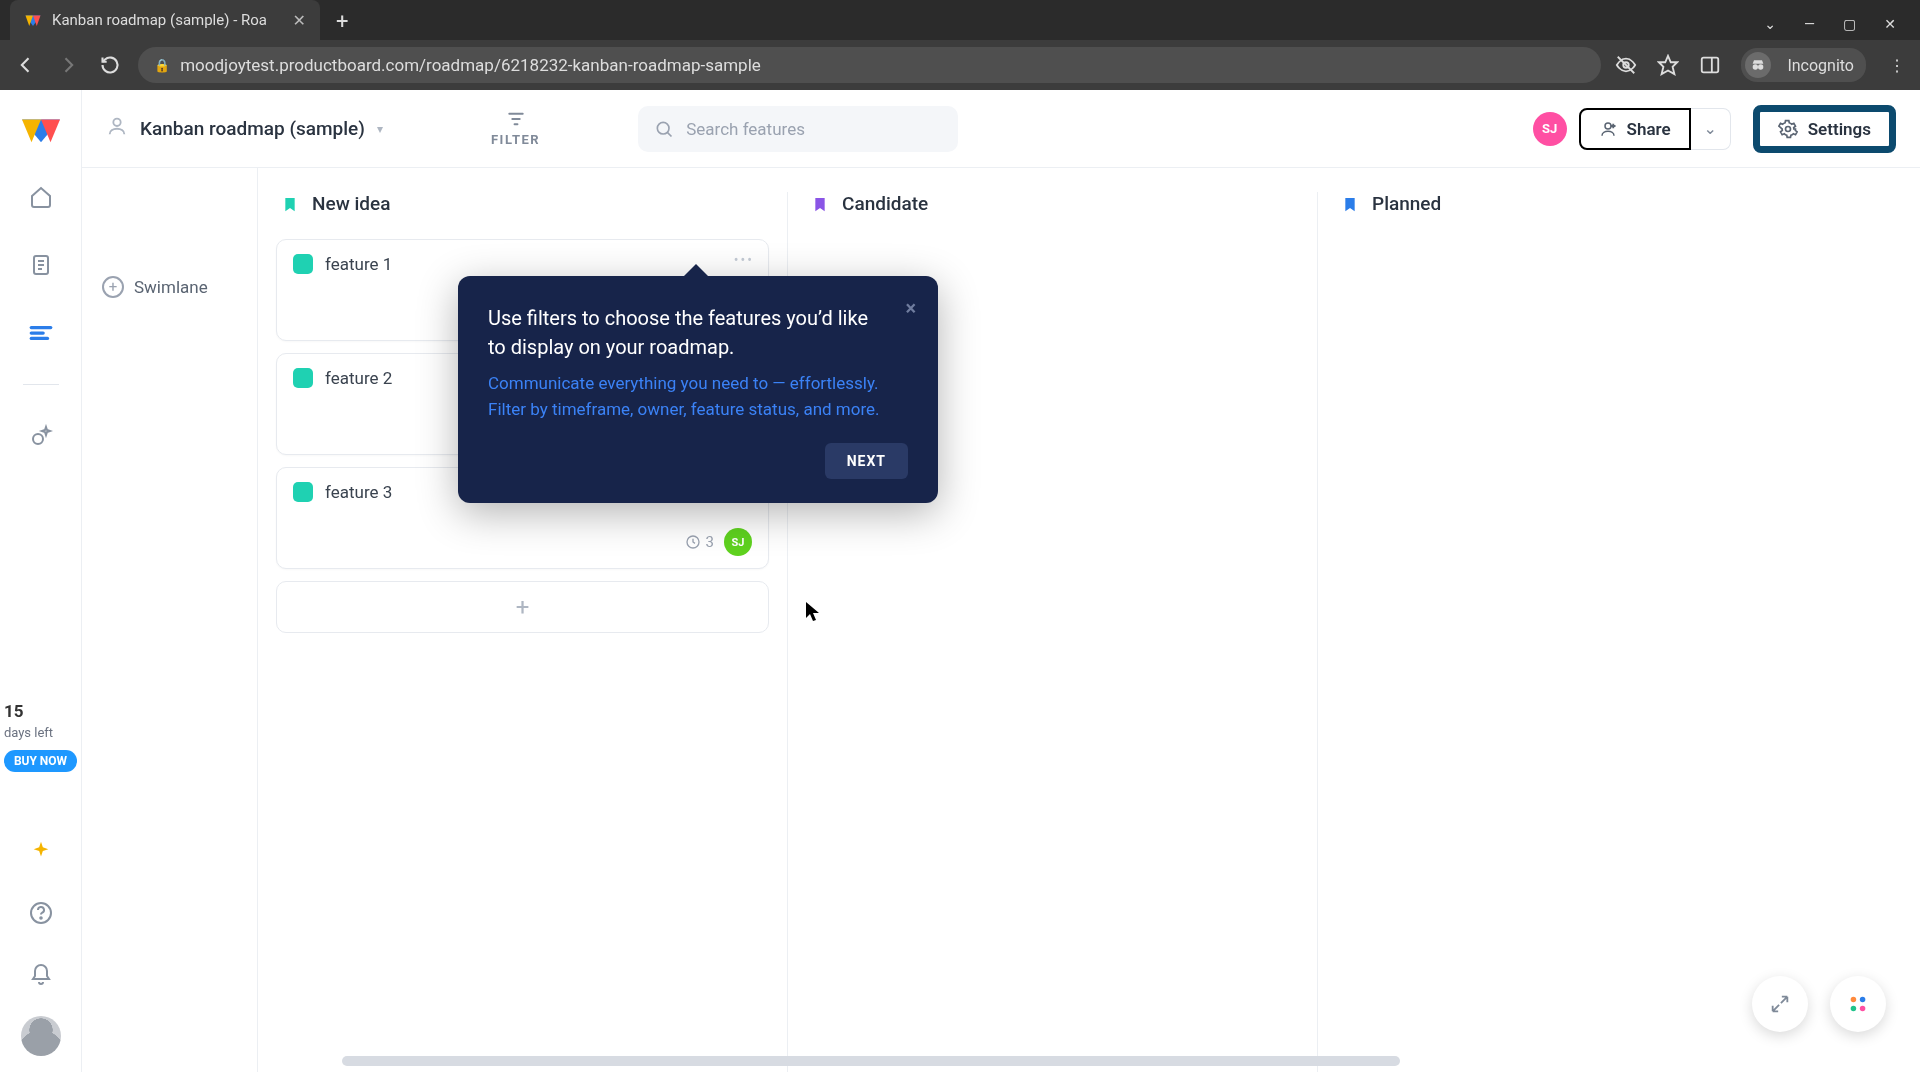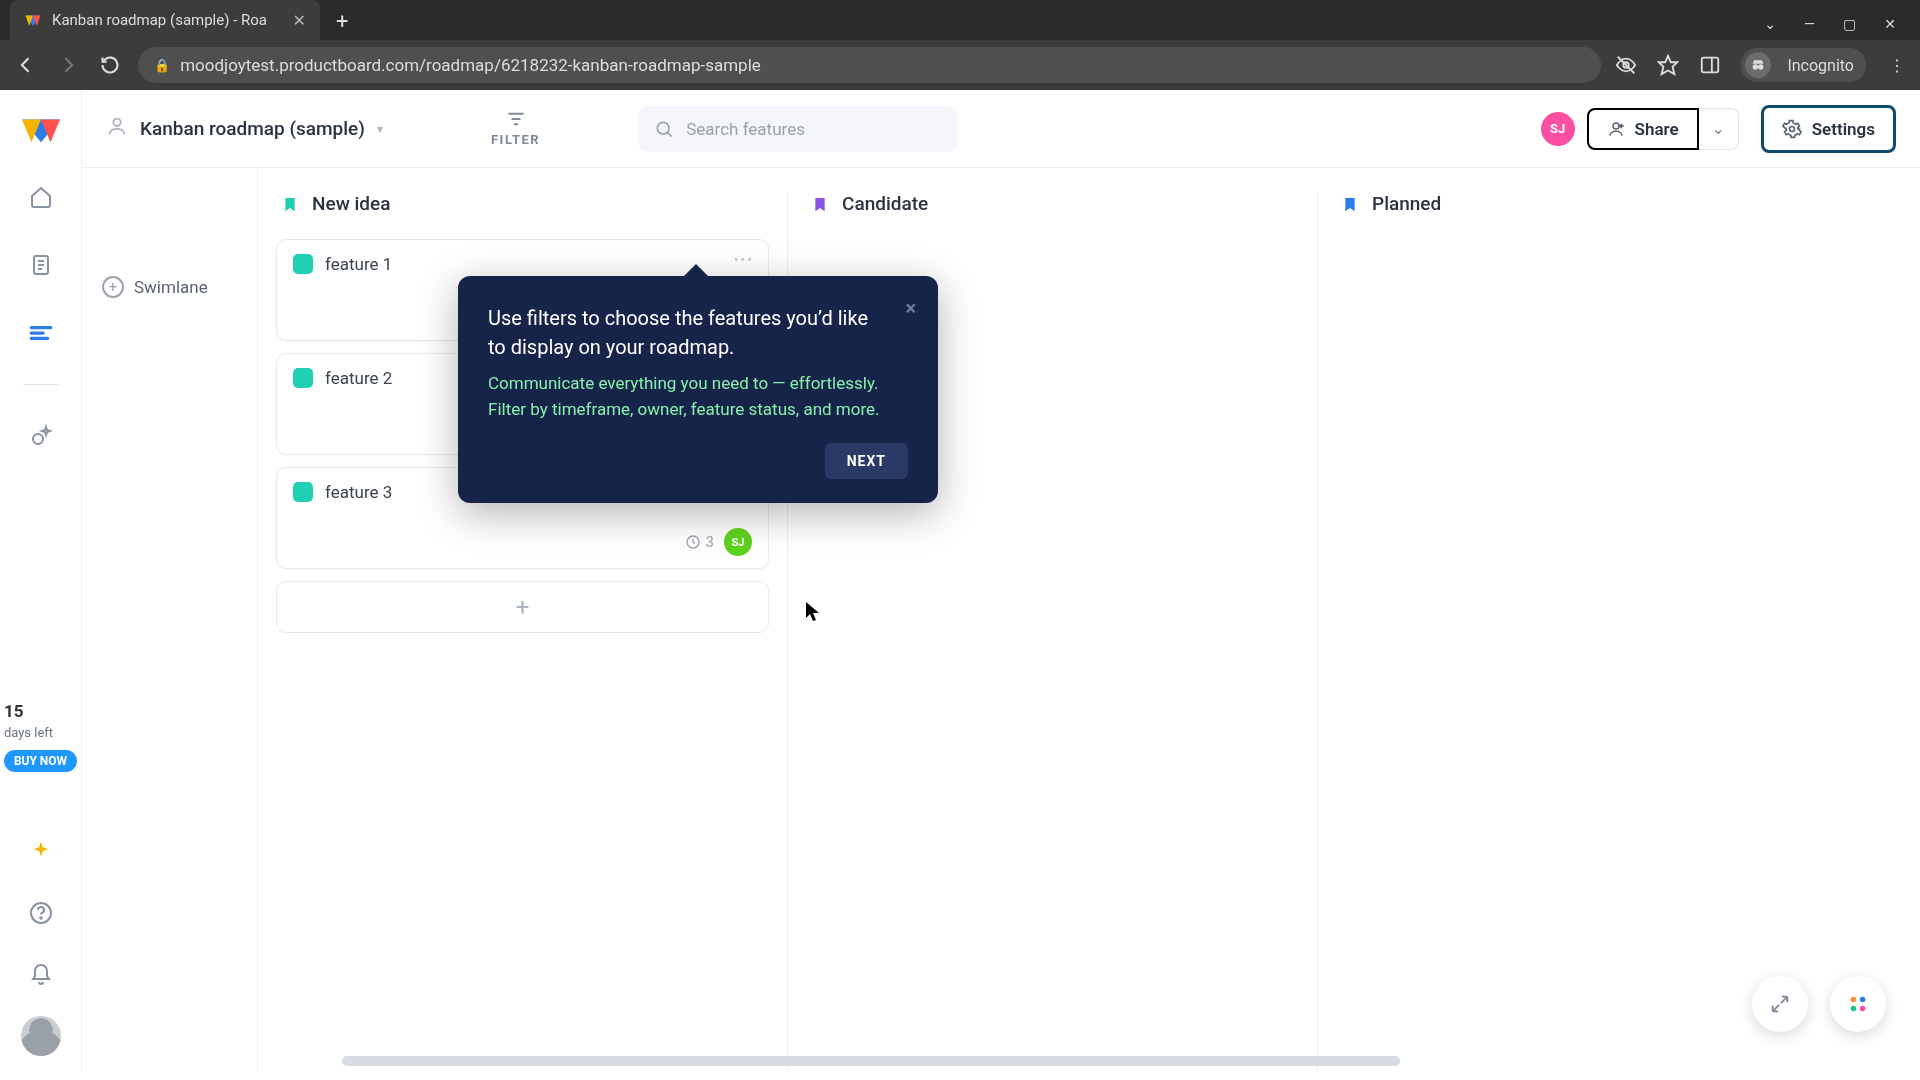--- a/index.html
+++ b/index.html
@@ -52,21 +52,21 @@
   .filter-btn svg { stroke:#808a99; }
 
   .search-box { margin-left: 80px; flex:0 0 320px; height:46px; background:#f4f6f9; border-radius:10px; display:flex; align-items:center; padding:0 16px; gap:12px; color:#9aa2b0; }
   .search-box input { border:none; background:transparent; outline:none; font-size:17px; color:#333; flex:1; }
   .search-box input::placeholder { color:#9aa2b0; }
 
   .topbar-right { margin-left:auto; display:flex; align-items:center; gap:12px; }
   .user-chip { width:34px; height:34px; border-radius:50%; background:#ff4fa3; color:#fff; font-size:13px; font-weight:700; display:flex;align-items:center;justify-content:center; cursor:pointer;}
   .share-btn { height:42px; border:2px solid #000000; border-radius:8px 0 0 8px; display:flex; align-items:center; gap:10px; padding:0 18px; font-size:17px; color:#2a3340; font-weight:600; cursor:pointer;}
   .share-caret { height:42px; width:40px; border:1px solid #e2e6ec; border-left:none; border-radius:0 8px 8px 0; display:flex;align-items:center;justify-content:center; color:#7f8a99; cursor:pointer; }
-  .settings-btn { height:48px; border:3px solid #0c4a6e; border-radius:8px; display:flex; align-items:center; gap:10px; padding:0 18px; font-size:17px; color:#2a3340; font-weight:600; cursor:pointer; margin-left:10px;}
+  .settings-btn { height:48px; border:7px solid #0c4a6e; border-radius:8px; display:flex; align-items:center; gap:10px; padding:0 18px; font-size:17px; color:#2a3340; font-weight:600; cursor:pointer; margin-left:10px;}
 
   .board-wrap { flex:1; display:flex; min-height:0; position:relative; }
 
   .swimlane-col { width:176px; border-right:1px solid #eceff3; padding-top:108px; }
   .swimlane-add { display:flex; align-items:center; gap:10px; color:#5a6472; font-size:17px; padding-left:20px; cursor:pointer; }
   .swimlane-add .plus { width:22px;height:22px;border:2px solid #9aa2b0;border-radius:50%;display:flex;align-items:center;justify-content:center;color:#9aa2b0;font-size:15px;line-height:1;}
 
   .columns { flex:1; display:flex; overflow-x:auto; padding-top:24px; }
   .col { flex:0 0 530px; padding:0 18px; border-right:1px solid #eceff3; }
   .col:last-child { border-right:none; flex:0 0 560px; }
@@ -81,21 +81,21 @@
   .insights { display:flex; align-items:center; gap:5px; color:#9aa2b0; font-size:15px; }
   .assignee { width:28px;height:28px;border-radius:50%; background:#5fd21f; color:#fff; font-size:11px; font-weight:700; display:flex;align-items:center;justify-content:center;}
   .card-menu { position:absolute; top:12px; right:14px; color:#c3cad4; letter-spacing:2px; font-size:14px; cursor:pointer; }
 
   .add-card { height:52px; border:1px solid #e7eaef; border-radius:10px; display:flex;align-items:center;justify-content:center; color:#aeb6c2; font-size:24px; cursor:pointer; }
 
   
   .coach { position:absolute; left:376px; top:108px; width:480px; background:#17244a; color:#d8deec; border-radius:12px; padding:28px 30px 24px; z-index:50; box-shadow:0 10px 40px rgba(0,0,0,.3); }
   .coach::before { content:""; position:absolute; top:-12px; left:226px; border-left:12px solid transparent; border-right:12px solid transparent; border-bottom:12px solid #17244a; }
   .coach h3 { color:#fff; font-size:20px; font-weight:400; line-height:1.45; margin-bottom:8px; padding-right:30px; }
-  .coach p { font-size:17px; line-height:1.55; color:#86efac; }
+  .coach p { font-size:17px; line-height:1.55; color:#3b82f6; }
   .coach .close { position:absolute; top:20px; right:22px; color:#6f7c9e; font-size:20px; cursor:pointer; font-weight:700; }
   .coach .next { float:right; margin-top:20px; background:#2a3a66; color:#fff; font-size:14px; font-weight:700; letter-spacing:1px; padding:10px 22px; border-radius:6px; cursor:pointer; }
   .coach::after { content:""; display:block; clear:both; }
 
   
   .fabs { position:absolute; right:34px; bottom:40px; display:flex; gap:22px; }
   .fab { width:56px; height:56px; border-radius:50%; background:#fff; box-shadow:0 4px 14px rgba(0,0,0,.15); display:flex; align-items:center; justify-content:center; cursor:pointer; color:#7f8a99; }
 
   
   .hscroll { position:absolute; left:260px; right:520px; bottom:6px; height:10px; background:#d7dbe2; border-radius:5px; }

